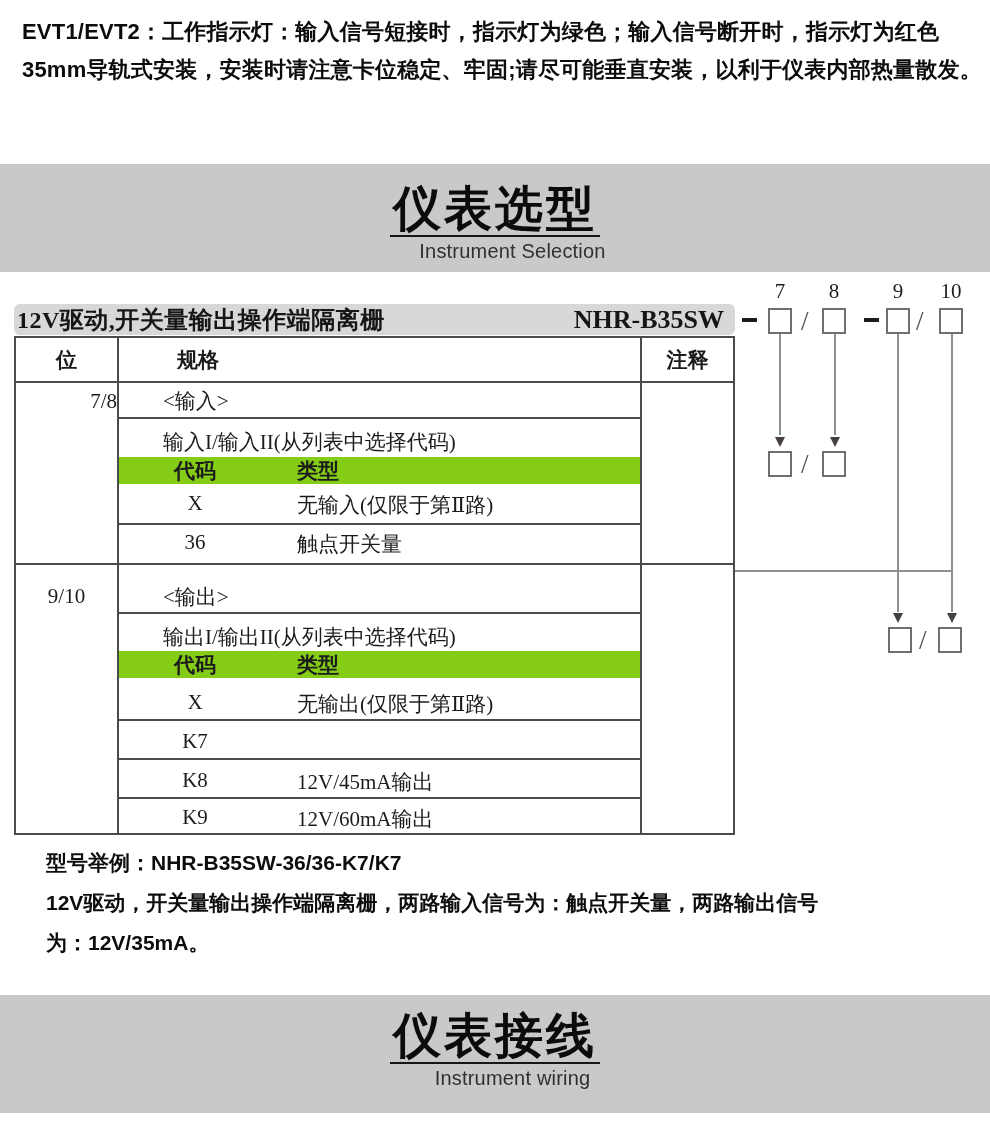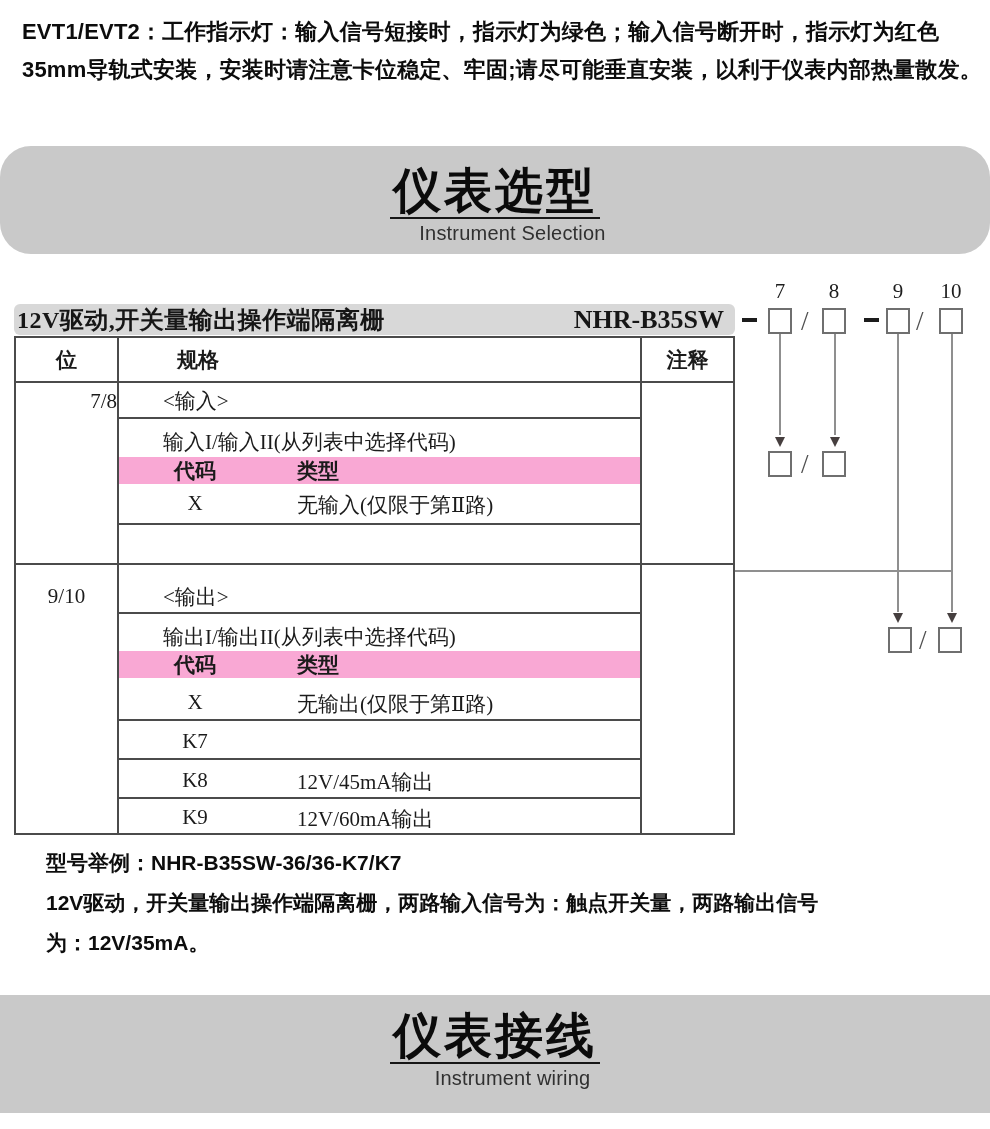--- a/index.html
+++ b/index.html
@@ -8,21 +8,21 @@
 
   
   .intro-line{position:absolute;left:22px;white-space:nowrap;
               font-size:22px;font-weight:700;color:#0c0c0c;letter-spacing:0.2px;}
   .intro-line.l1{top:17px;}
   .intro-line.l2{top:55px;}
 
   
   .banner{position:absolute;left:0;width:990px;background:#c9c9c9;
           display:flex;flex-direction:column;align-items:center;}
-  .banner.select{top:146px;height:108px;border-radius:31px;}
+  .banner.select{top:164px;height:108px;}
   .banner.wiring{top:995px;height:118px;}
   .banner-title{font-size:48px;font-weight:900;line-height:1.02;color:#0b0b0b;
                 letter-spacing:3px;border-bottom:2px solid #161616;padding:0 3px 1px 3px;}
   .banner.select .banner-title{margin-top:21px;}
   .banner.wiring .banner-title{margin-top:17px;}
   .banner-sub{font-size:20px;color:#303030;margin-top:3px;letter-spacing:0.2px;margin-left:35px;}
   .strip{position:absolute;left:14px;top:304px;width:721px;height:31px;background:#d8d8d8;
          display:flex;justify-content:space-between;align-items:center;box-sizing:border-box;border-radius:6px;}
   .strip-desc{font-family:"Liberation Serif","DejaVu Serif",serif;font-weight:700;
               font-size:24px;color:#161616;padding-left:3px;white-space:nowrap;letter-spacing:0.5px;}
@@ -52,21 +52,21 @@
   .hl{position:absolute;height:1.5px;background:#4b4b4b;}
   .hl.full{left:0;width:717px;}
   .hl.part{left:101px;width:523px;}
   .th{position:absolute;font-weight:700;font-size:21px;white-space:nowrap;}
   .pos-cell{position:absolute;left:0;width:101px;text-align:center;font-size:21px;}
   .grp{position:absolute;left:101px;width:523px;box-sizing:border-box;
        padding-left:46px;font-size:21px;white-space:nowrap;}
   .trow{position:absolute;left:103px;width:521px;display:flex;font-size:21px;white-space:nowrap;}
   .trow .c-code{width:152px;text-align:center;}
   .trow .c-type{flex:1;padding-left:26px;}
-  .trow.codehead{background:#f9a8d4;font-weight:700;height:27px;align-items:center;}
+  .trow.codehead{background:#84cc16;font-weight:700;height:27px;align-items:center;}
 
   
   .example-line{position:absolute;left:46px;white-space:nowrap;
                 font-size:21px;font-weight:700;color:#0d0d0d;}
   .example-line.e1{top:849px;}
   .example-line.e2{top:889px;}
   .example-line.e3{top:929px;}
 </style>
 </head>
 <body>
@@ -140,20 +140,24 @@
     <div class="grp" style="top:49px;">&lt;输入&gt;</div>
     <div class="grp" style="top:90px;">输入I/输入II(从列表中选择代码)</div>
     <div class="trow codehead" style="top:119px;">
       <span class="c-code">代码</span>
       <span class="c-type">类型</span>
     </div>
     <div class="trow" style="top:153px;">
       <span class="c-code">X</span>
       <span class="c-type">无输入(仅限于第Ⅱ路)</span>
     </div>
+    <div class="trow" style="top:192px;">
+      <span class="c-code">36</span>
+      <span class="c-type">触点开关量</span>
+    </div>
 
     <div class="pos-cell" style="top:246px;">9/10</div>
     <div class="grp" style="top:245px;">&lt;输出&gt;</div>
     <div class="grp" style="top:285px;">输出I/输出II(从列表中选择代码)</div>
     <div class="trow codehead" style="top:313px;">
       <span class="c-code">代码</span>
       <span class="c-type">类型</span>
     </div>
     <div class="trow" style="top:352px;">
       <span class="c-code">X</span>

